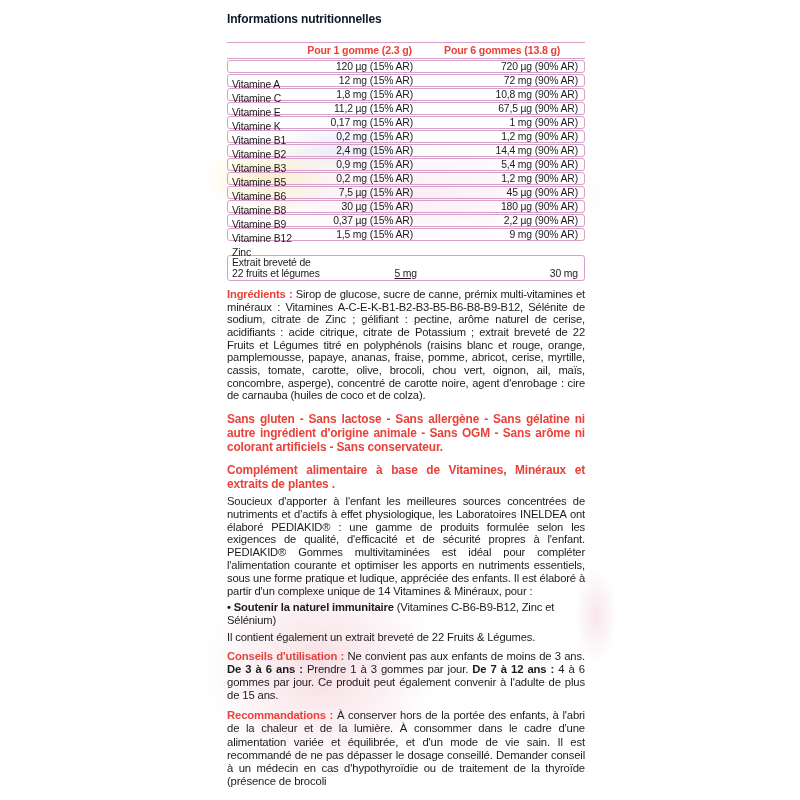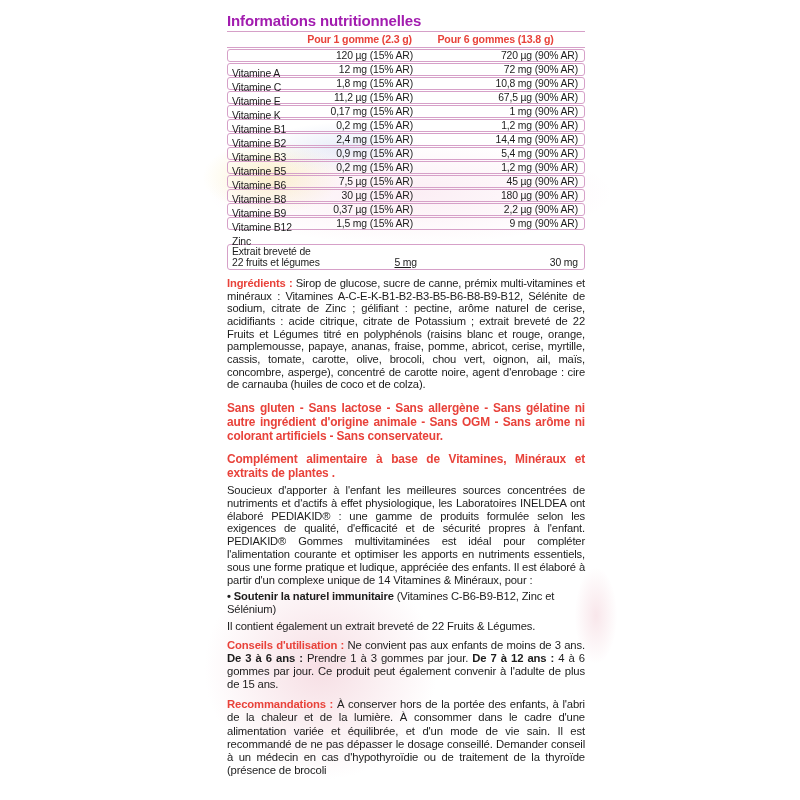--- a/index.html
+++ b/index.html
@@ -13,26 +13,26 @@
   .deco.d-blue{left:262px;top:122px;width:160px;height:52px;
      background:radial-gradient(ellipse at center,rgba(203,213,240,.45),rgba(203,213,240,0) 70%);}
   .deco.d-pink-table{left:210px;top:142px;width:400px;height:102px;
      background:radial-gradient(ellipse at center,rgba(246,213,229,.42),rgba(246,213,229,0) 72%);}
   .deco.d-pink-big{left:203px;top:556px;width:235px;height:225px;
      background:radial-gradient(ellipse at center,rgba(244,214,221,.78),rgba(244,214,221,0) 70%);}
   .deco.d-pink-right{left:575px;top:568px;width:42px;height:95px;
      background:radial-gradient(ellipse at center,rgba(244,214,221,.6),rgba(244,214,221,0) 72%);}
 
   
-  .nt-title{color:#a21caf;font-weight:bold;font-size:15px;
-            border-bottom:1px solid #d6a0c8;padding-bottom:2px;}
+  .nt-title{color:#0f172a;font-weight:bold;font-size:12px;
+            border-bottom:1px solid #d6a0c8;padding-bottom:16px;}
   .hrow{display:flex;border-bottom:1px solid #d6a0c8;padding:1px 6px 2px 4px;
         color:#e8423a;font-weight:bold;font-size:10.6px;white-space:nowrap;}
   .h-p1{width:181px;text-align:right;}
-  .h-p6{flex:1;text-align:center;}
+  .h-p6{flex:1;text-align:left;padding-left:32px;}
   .trow{display:flex;align-items:center;border:1px solid #d6a0c8;border-radius:3px;
         margin-top:1px;padding:0 6px 0 4px;height:11px;font-size:10.4px;white-space:nowrap;}
   .c-name{width:90px;margin-top:36px;}
   .c-p1{width:91px;text-align:right;}
   .c-p6{flex:1;text-align:right;}
   .xrow{display:flex;border:1px solid #d6a0c8;border-radius:3px;margin-top:14px;
         padding:1px 6px 1px 4px;font-size:10.4px;line-height:11px;white-space:nowrap;}
   .x-name{width:140px;}
   .x-p1{width:45px;text-align:right;align-self:flex-end;text-decoration:underline;}
   .x-p6{flex:1;text-align:right;align-self:flex-end;}

